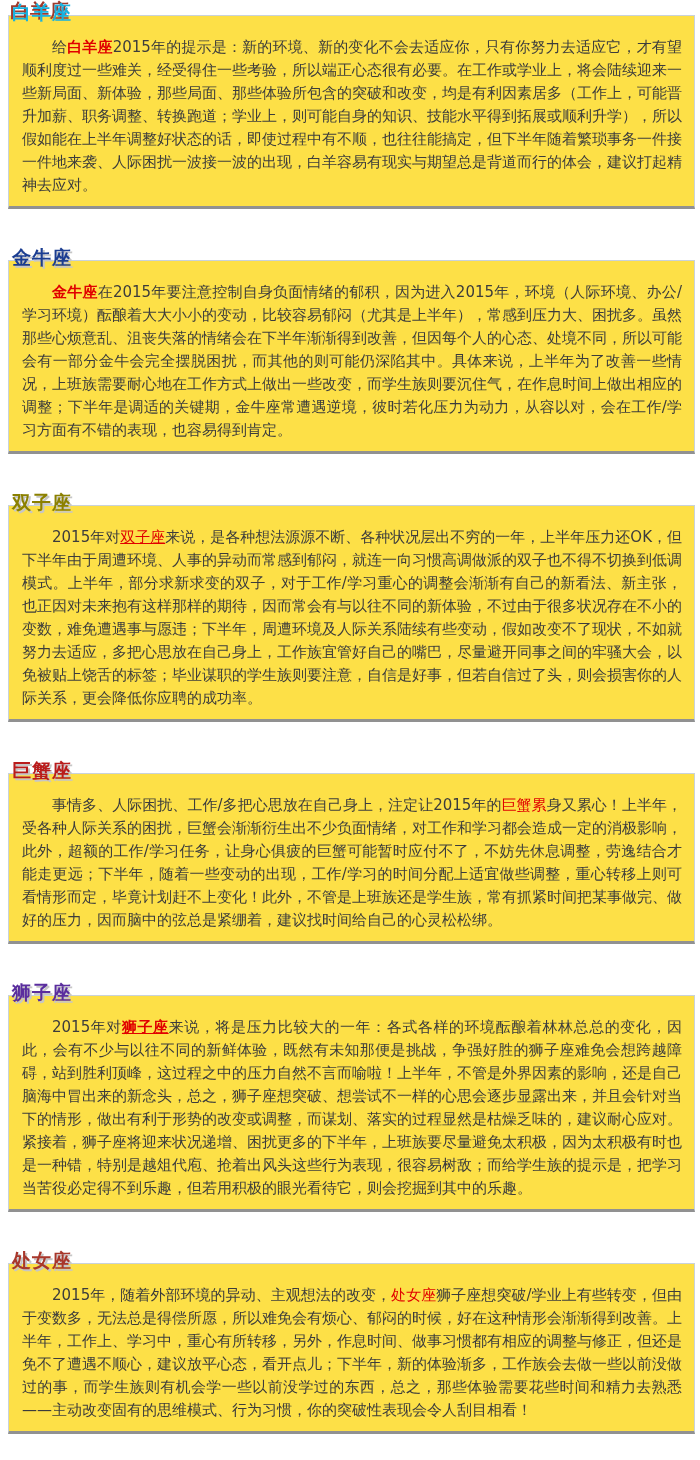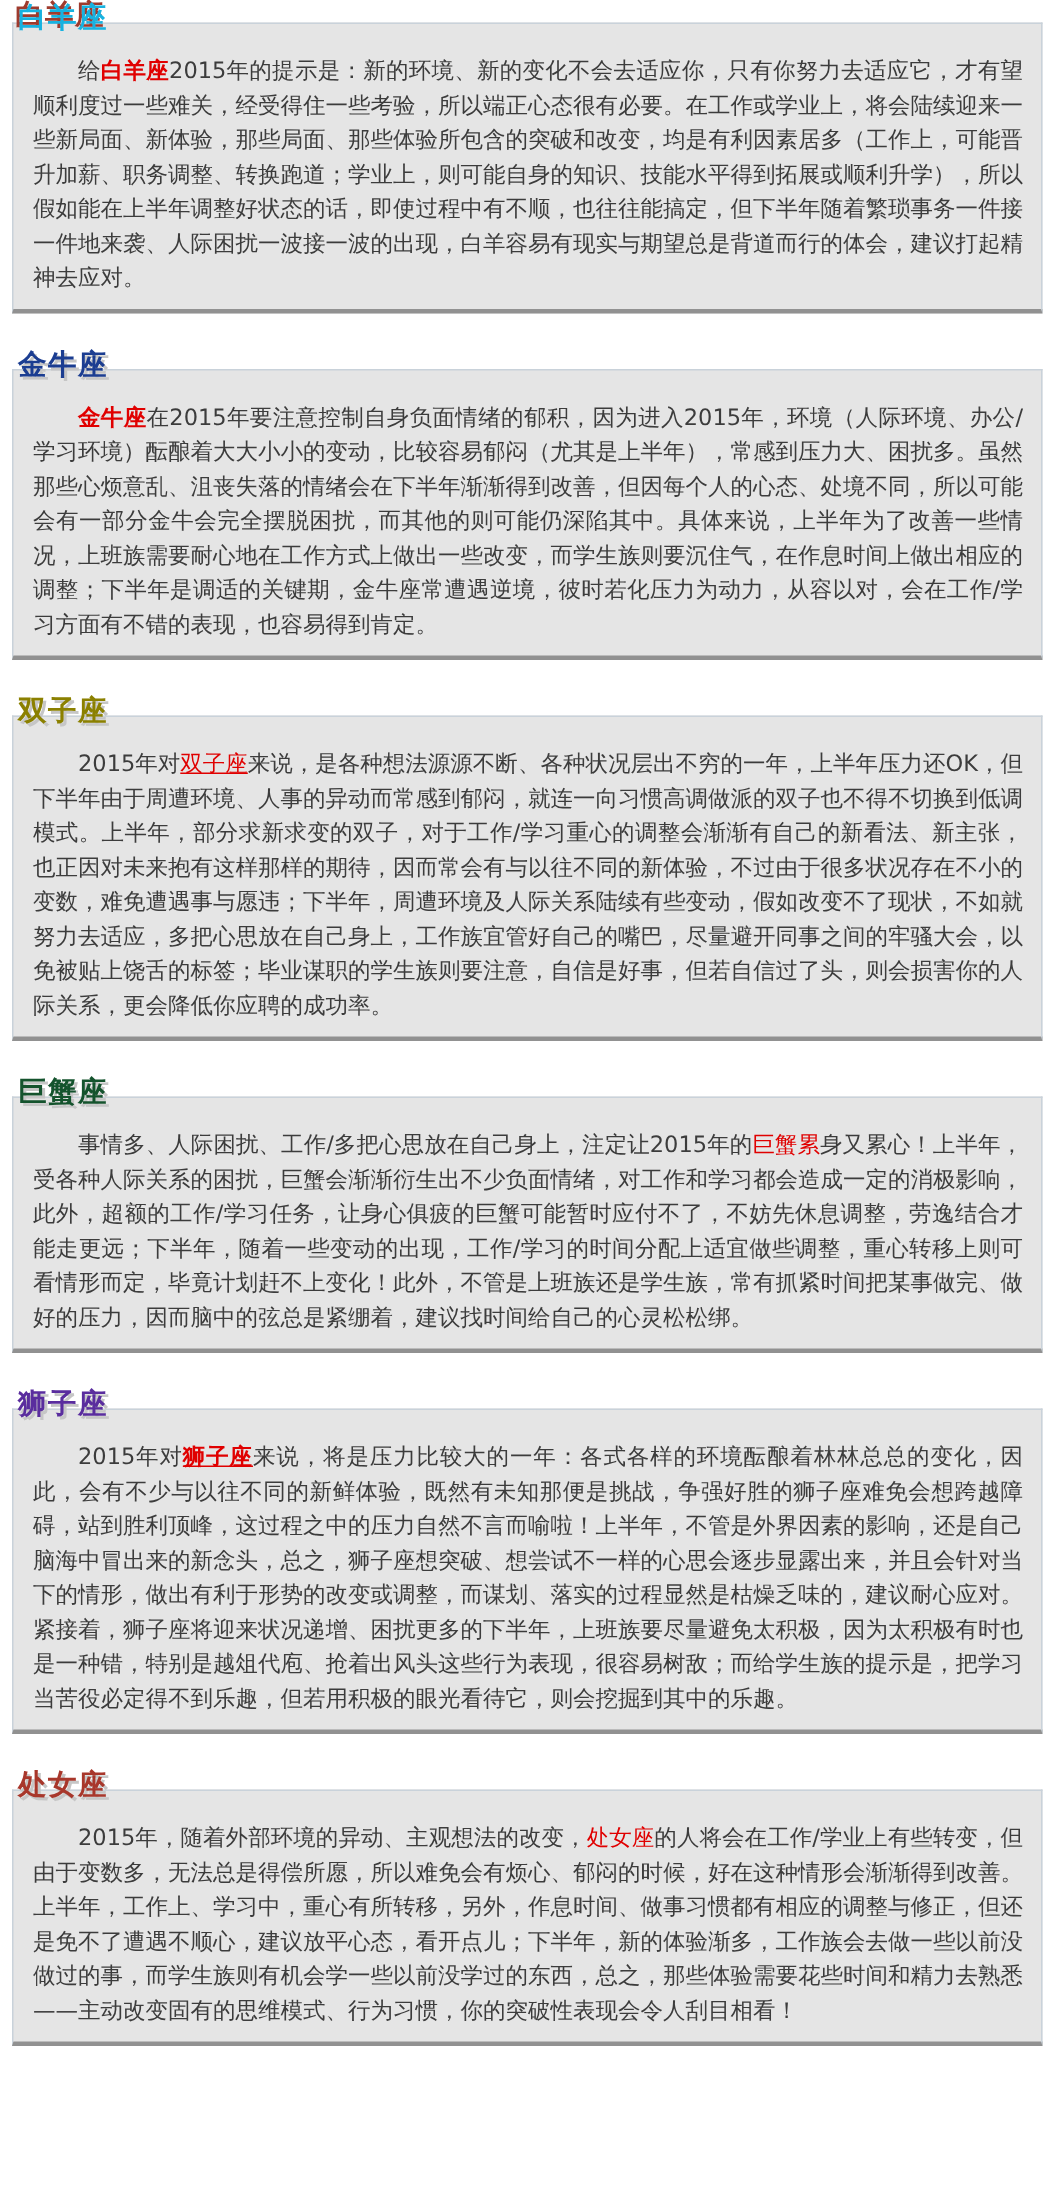--- a/index.html
+++ b/index.html
@@ -9,38 +9,38 @@
     font-family: "DejaVu Sans", "Liberation Sans", sans-serif;
   }
   body {
     width: 700px;
   }
   main.horoscope-list {
     padding-top: 2px;
   }
   section.sign-section {
     position: relative;
-    margin: 0 5px 24px 8px;
+    margin: 0 5px 38px 8px;
     padding-top: 13px;
   }
   h2.sign-title {
     position: absolute;
     top: -2px;
     left: 2px;
     margin: 0;
     padding: 0 2px;
     font-size: 19px;
     line-height: 24px;
     font-weight: bold;
     letter-spacing: 1px;
   }
   .card {
     border: 1px solid #c9d2da;
     border-bottom: 3px solid #919191;
-    background: #e5e5e5;
+    background: #fde047;
     padding: 20px 12px 9px 13px;
   }
   .card p {
     margin: 0;
     font-size: 15px;
     line-height: 23px;
     color: #3c3c3c;
     text-indent: 2em;
     text-align: justify;
   }
@@ -64,30 +64,30 @@
         <p><span></span><span class="sign-red" style="color: rgb(224, 0, 0); font-weight: bold;">金牛座</span><span>在2015年要注意控制自身负面情绪的郁积，因为进入2015年，环境（人际环境、办公/学习环境）酝酿着大大小小的变动，比较容易郁闷（尤其是上半年），常感到压力大、困扰多。虽然那些心烦意乱、沮丧失落的情绪会在下半年渐渐得到改善，但因每个人的心态、处境不同，所以可能会有一部分金牛会完全摆脱困扰，而其他的则可能仍深陷其中。具体来说，上半年为了改善一些情况，上班族需要耐心地在工作方式上做出一些改变，而学生族则要沉住气，在作息时间上做出相应的调整；下半年是调适的关键期，金牛座常遭遇逆境，彼时若化压力为动力，从容以对，会在工作/学习方面有不错的表现，也容易得到肯定。</span></p>
       </div>
     </section>
     <section class="sign-section">
       <h2 class="sign-title" style="color: rgb(139, 128, 0); text-shadow: rgb(198, 198, 198) 2px 2px 0px;">双子座</h2>
       <div class="card">
         <p><span>2015年对</span><span class="sign-red" style="color: rgb(224, 0, 0); text-decoration: underline;">双子座</span><span>来说，是各种想法源源不断、各种状况层出不穷的一年，上半年压力还OK，但下半年由于周遭环境、人事的异动而常感到郁闷，就连一向习惯高调做派的双子也不得不切换到低调模式。上半年，部分求新求变的双子，对于工作/学习重心的调整会渐渐有自己的新看法、新主张，也正因对未来抱有这样那样的期待，因而常会有与以往不同的新体验，不过由于很多状况存在不小的变数，难免遭遇事与愿违；下半年，周遭环境及人际关系陆续有些变动，假如改变不了现状，不如就努力去适应，多把心思放在自己身上，工作族宜管好自己的嘴巴，尽量避开同事之间的牢骚大会，以免被贴上饶舌的标签；毕业谋职的学生族则要注意，自信是好事，但若自信过了头，则会损害你的人际关系，更会降低你应聘的成功率。</span></p>
       </div>
     </section>
     <section class="sign-section">
-      <h2 class="sign-title" style="color: #14532d; text-shadow: rgb(198, 198, 198) 2px 2px 0px;">巨蟹座</h2>
+      <h2 class="sign-title" style="color: #b91c1c; text-shadow: rgb(198, 198, 198) 2px 2px 0px;">巨蟹座</h2>
       <div class="card">
         <p><span>事情多、人际困扰、工作/多把心思放在自己身上，注定让2015年的</span><span class="sign-red" style="color: rgb(224, 0, 0); font-weight: normal;">巨蟹累</span><span>身又累心！上半年，受各种人际关系的困扰，巨蟹会渐渐衍生出不少负面情绪，对工作和学习都会造成一定的消极影响，此外，超额的工作/学习任务，让身心俱疲的巨蟹可能暂时应付不了，不妨先休息调整，劳逸结合才能走更远；下半年，随着一些变动的出现，工作/学习的时间分配上适宜做些调整，重心转移上则可看情形而定，毕竟计划赶不上变化！此外，不管是上班族还是学生族，常有抓紧时间把某事做完、做好的压力，因而脑中的弦总是紧绷着，建议找时间给自己的心灵松松绑。</span></p>
       </div>
     </section>
     <section class="sign-section">
       <h2 class="sign-title" style="color: rgb(90, 45, 158); text-shadow: rgb(198, 198, 198) 2px 2px 0px;">狮子座</h2>
       <div class="card">
         <p><span>2015年对</span><span class="sign-red" style="color: rgb(224, 0, 0); font-weight: bold; text-decoration: underline;">狮子座</span><span>来说，将是压力比较大的一年：各式各样的环境酝酿着林林总总的变化，因此，会有不少与以往不同的新鲜体验，既然有未知那便是挑战，争强好胜的狮子座难免会想跨越障碍，站到胜利顶峰，这过程之中的压力自然不言而喻啦！上半年，不管是外界因素的影响，还是自己脑海中冒出来的新念头，总之，狮子座想突破、想尝试不一样的心思会逐步显露出来，并且会针对当下的情形，做出有利于形势的改变或调整，而谋划、落实的过程显然是枯燥乏味的，建议耐心应对。紧接着，狮子座将迎来状况递增、困扰更多的下半年，上班族要尽量避免太积极，因为太积极有时也是一种错，特别是越俎代庖、抢着出风头这些行为表现，很容易树敌；而给学生族的提示是，把学习当苦役必定得不到乐趣，但若用积极的眼光看待它，则会挖掘到其中的乐趣。</span></p>
       </div>
     </section>
     <section class="sign-section">
       <h2 class="sign-title" style="color: rgb(168, 55, 43); text-shadow: rgb(198, 198, 198) 2px 2px 0px;">处女座</h2>
       <div class="card">
-        <p><span>2015年，随着外部环境的异动、主观想法的改变，</span><span class="sign-red" style="color: rgb(224, 0, 0);">处女座</span><span>的人将会在工作/学业上有些转变，但由于变数多，无法总是得偿所愿，所以难免会有烦心、郁闷的时候，好在这种情形会渐渐得到改善。上半年，工作上、学习中，重心有所转移，另外，作息时间、做事习惯都有相应的调整与修正，但还是免不了遭遇不顺心，建议放平心态，看开点儿；下半年，新的体验渐多，工作族会去做一些以前没做过的事，而学生族则有机会学一些以前没学过的东西，总之，那些体验需要花些时间和精力去熟悉——主动改变固有的思维模式、行为习惯，你的突破性表现会令人刮目相看！</span></p>
+        <p><span>2015年，随着外部环境的异动、主观想法的改变，</span><span class="sign-red" style="color: rgb(224, 0, 0);">处女座</span><span>狮子座想突破/学业上有些转变，但由于变数多，无法总是得偿所愿，所以难免会有烦心、郁闷的时候，好在这种情形会渐渐得到改善。上半年，工作上、学习中，重心有所转移，另外，作息时间、做事习惯都有相应的调整与修正，但还是免不了遭遇不顺心，建议放平心态，看开点儿；下半年，新的体验渐多，工作族会去做一些以前没做过的事，而学生族则有机会学一些以前没学过的东西，总之，那些体验需要花些时间和精力去熟悉——主动改变固有的思维模式、行为习惯，你的突破性表现会令人刮目相看！</span></p>
       </div>
     </section>
   </main>
 
 </body></html>

